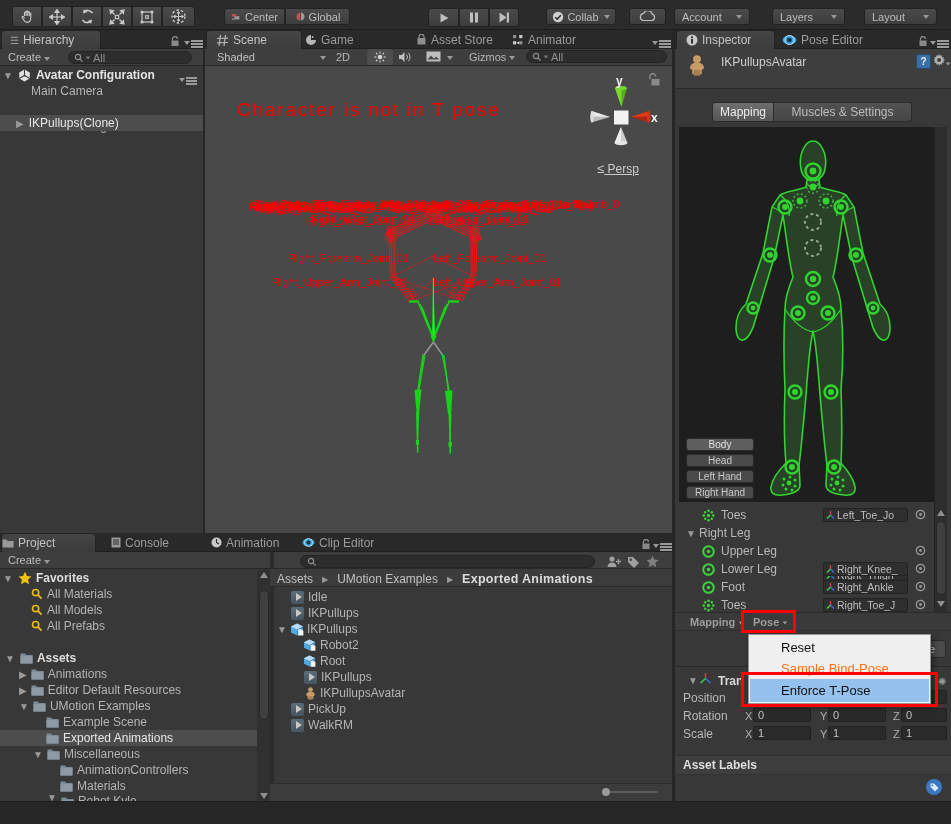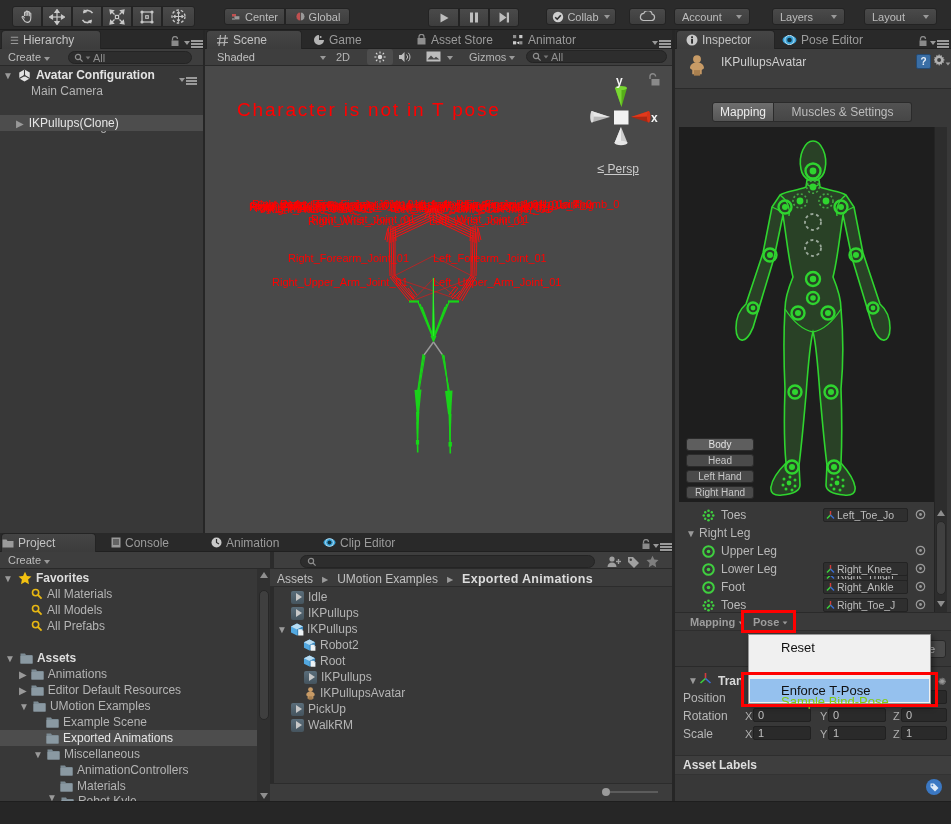--- a/index.html
+++ b/index.html
@@ -195,21 +195,21 @@
 <div id="scenetabs">
   <div class="tab active" style="left:206px;top:30px;width:96px;padding-left:9px;">
     <svg width="13" height="13" viewBox="0 0 13 13" style="margin-right:4px;">
         <g stroke="#b5b5b5" stroke-width="1.2" fill="none">
           <line x1="4.5" y1="1" x2="3" y2="12"></line>
           <line x1="9.5" y1="1" x2="8" y2="12"></line>
           <line x1="1" y1="4.5" x2="12" y2="4.2"></line>
           <line x1="1" y1="8.8" x2="12" y2="8.5"></line>
         </g>
       </svg>Scene</div>
-  <div class="tab" style="left:313px;top:30px;">
+  <div class="tab" style="left:305px;top:30px;">
     <svg width="12" height="12" viewBox="0 0 12 12" style="margin-right:4px;">
         <path d="M6 1a5 5 0 1 0 5 5L6 6z" fill="#b5b5b5"></path>
         <circle cx="7.6" cy="2.9" r="1" fill="#b5b5b5"></circle>
       </svg>Game</div>
   <div class="tab" style="left:416px;top:30px;">
     <svg width="11" height="12" viewBox="0 0 11 12" style="margin-right:4px;">
         <path d="M3 4V2.8a2.5 2.5 0 0 1 5 0V4" fill="none" stroke="#8e8e8e" stroke-width="1.2"></path>
         <rect x="1.5" y="4" width="8" height="6.5" fill="#8e8e8e"></rect>
       </svg>Asset Store</div>
   <div class="tab" style="left:512px;top:30px;">
@@ -434,21 +434,21 @@
           <line x1="2" y1="3" x2="8" y2="3"></line>
           <line x1="2" y1="5" x2="8" y2="5"></line>
           <line x1="2" y1="7" x2="8" y2="7"></line>
         </g>
       </svg>Console</div>
   <div class="tab" style="left:211px;top:533px;">
     <svg width="11" height="11" viewBox="0 0 11 11" style="margin-right:4px;">
         <circle cx="5.5" cy="5.5" r="5" fill="#c9c9c9"></circle>
         <path d="M5.5 2v3.5L8 7" stroke="#2e2e2e" stroke-width="1.2" fill="none"></path>
       </svg>Animation</div>
-  <div class="tab" style="left:323px;top:533px;">
+  <div class="tab" style="left:302px;top:533px;">
     <svg width="13" height="9" viewBox="0 0 13 9" style="margin-right:4px;">
         <ellipse cx="6.5" cy="4.5" rx="6" ry="4" fill="#37a0d6"></ellipse>
         <circle cx="6.5" cy="4.5" r="2" fill="#103546"></circle>
         <circle cx="6.5" cy="4.5" r="4" fill="none" stroke="#d0e8f4" stroke-width=".8"></circle>
       </svg>Clip Editor</div>
   <svg class="abs" style="left:641px;top:539px;" width="10" height="11" viewBox="0 0 10 11">
       <path d="M2.5 4.5V3a2.5 2.5 0 0 1 5 0" fill="none" stroke="#8a8a8a" stroke-width="1.3"></path>
       <rect x="1.5" y="4.5" width="7" height="5.5" fill="#8a8a8a"></rect>
     </svg>
   <div class="abs menuicn" style="left:653px;top:539px;"><span class="tri-dd" style="display:inline-block;"></span><span style="display:inline-block;width:12px;border-top:2px solid #9a9a9a;box-shadow:0 3px 0 #9a9a9a, 0 6px 0 #9a9a9a;margin-left:1px;vertical-align:3px;"></span></div>
@@ -991,20 +991,20 @@
   <div class="abs" style="left:926px;top:779px;width:16px;height:16px;border-radius:8px;background:#3b78c3;display:flex;align-items:center;justify-content:center;">
     <svg width="9" height="9" viewBox="0 0 9 9">
         <path d="M0.5 0.5h3.5l4.5 4.5-3.5 3.5L0.5 4z" fill="#ddeaf8"></path>
         <circle cx="2.4" cy="2.4" r=".9" fill="#3b78c3"></circle>
       </svg>
     </div>
 
   <div class="abs" style="left:748px;top:634px;width:183px;height:70px;background:#f0f0f0;border:1px solid #979797;box-sizing:border-box;box-shadow:2px 3px 6px rgba(0,0,0,.45);"></div>
   <div class="abs" style="left:750px;top:679px;width:179px;height:23px;background:#95c1ee;"></div>
   <div class="abs" style="left:781px;top:640px;font-size:13px;color:#101010;">Reset</div>
-  <div class="abs" style="left:781px;top:694px;font-size:13px;color:#84cc16;">Sample Bind-Pose</div>
+  <div class="abs" style="left:781px;top:661px;font-size:13px;color:#f97316;">Sample Bind-Pose</div>
   <div class="abs" style="left:781px;top:682.5px;font-size:13px;color:#101010;">Enforce T-Pose</div>
 
   <div class="abs" style="left:741px;top:610px;width:55px;height:23px;border:3px solid #ff0000;box-sizing:border-box;"></div>
   <div class="abs" style="left:741px;top:672px;width:197px;height:35px;border:3px solid #ff0000;box-sizing:border-box;"></div>
 </div>
 
 <div class="abs" style="left:0;top:801px;width:951px;height:23px;background:#262626;border-top:1px solid #1e1e1e;box-sizing:border-box;"></div>
 
 </body></html>

